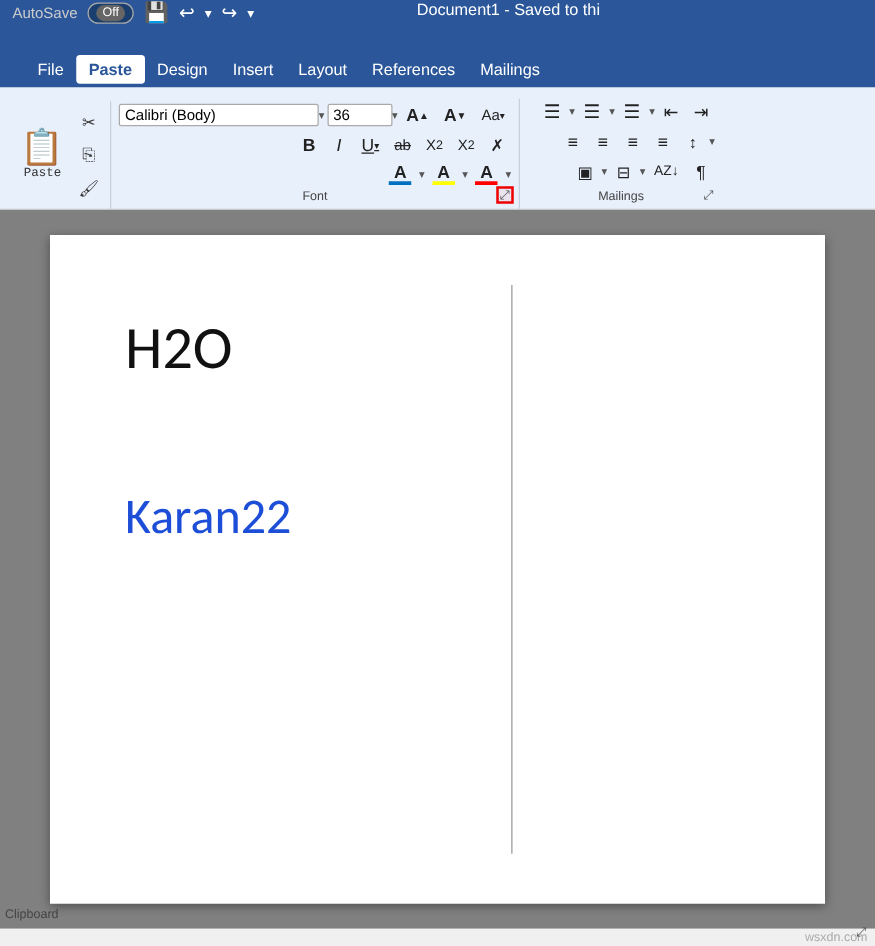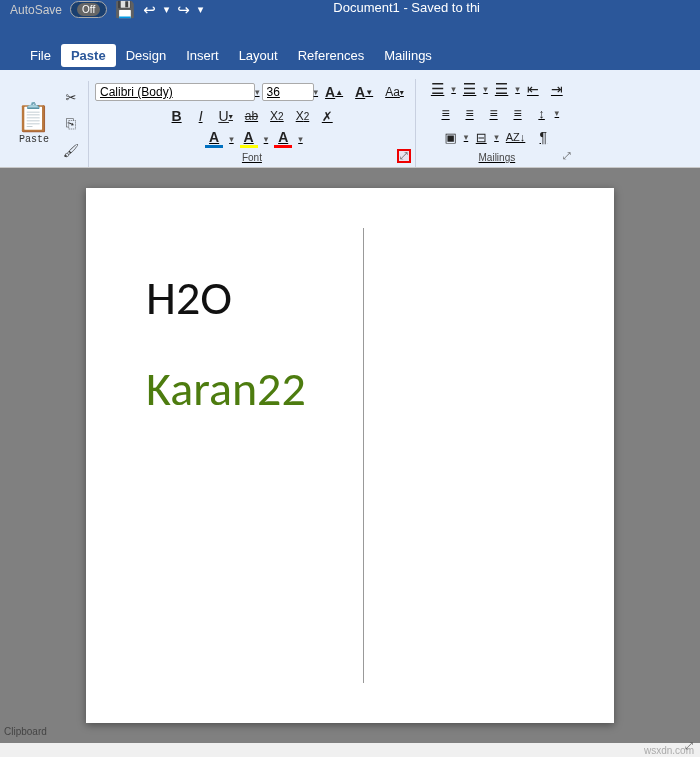--- a/index.html
+++ b/index.html
@@ -58,26 +58,25 @@
       display: flex;
       align-items: flex-end;
       gap: 2px;
       min-height: 98px;
     }
 
     
     .ribbon-group {
       display: flex;
       flex-direction: column;
-      align-items: center;
+      align-items: flex-end;
       border-right: 1px solid #c8d0e0;
       padding: 2px 6px 4px 4px;
       min-height: 86px;
       position: relative;
-      text-decoration: underline;
     }
     .ribbon-group:last-child { border-right: none; }
     .ribbon-group-label {
       font-size: 10px;
       color: #444;
       text-align: center;
       width: 100%;
       margin-top: auto;
       padding-top: 2px;
     }
@@ -180,40 +179,40 @@
       background: #808080;
       flex: 1;
       display: flex;
       justify-content: center;
       padding: 20px 0;
       overflow-y: auto;
       height: calc(757px - 40px - 30px - 98px - 14px);
     }
     .doc-page {
       background: white;
-      width: 528px;
+      width: 620px;
       min-height: 360px;
       box-shadow: 0 2px 8px rgba(0,0,0,0.4);
-      padding: 60px 60px;
+      padding: 40px 60px;
       position: relative;
       display: flex;
       flex-direction: column;
       justify-content: flex-start;
     }
     .doc-content {
       font-family: 'Calibri', 'Segoe UI', Arial, sans-serif;
       font-size: 48px;
       color: #111;
       margin-top: 20px;
     }
     .doc-content-2 {
       font-family: 'Calibri', 'Segoe UI', Arial, sans-serif;
-      font-size: 48px;
-      color: #4d7c0f;
-      margin-top: 32px;
+      font-size: 40px;
+      color: #1d4ed8;
+      margin-top: 81px;
     }
     .cursor-line {
       position: absolute;
       right: 250px;
       top: 40px;
       bottom: 40px;
       width: 1px;
       background: #999;
     }
     select { appearance: none; -webkit-appearance: none; }

